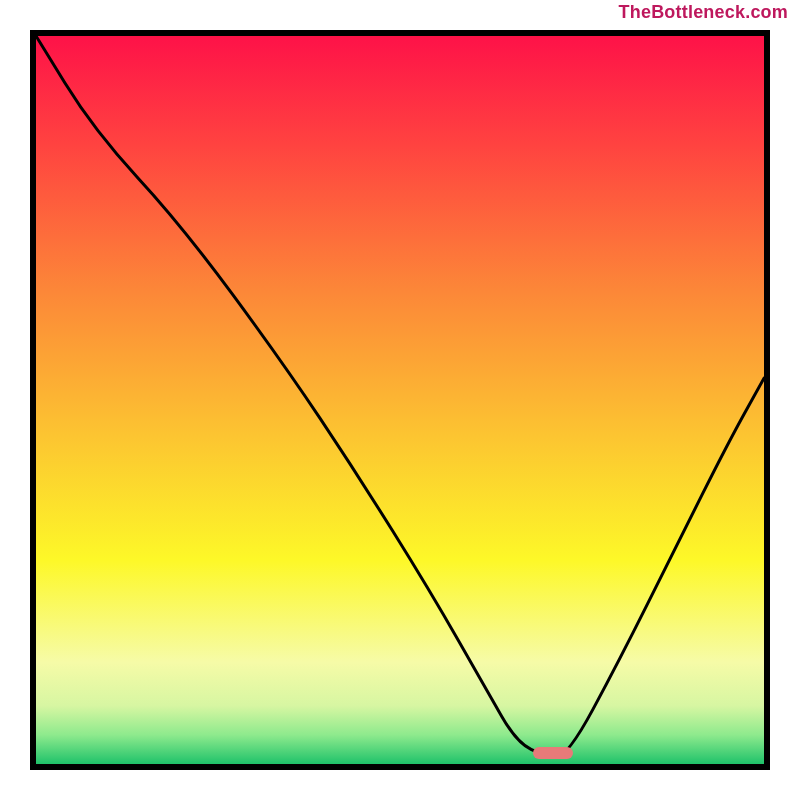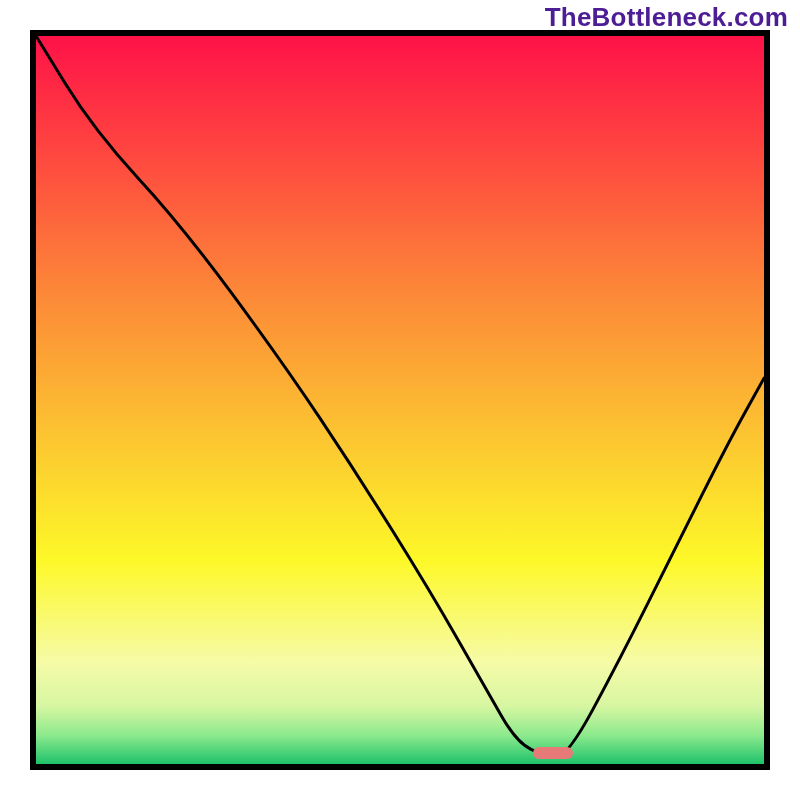--- a/index.html
+++ b/index.html
@@ -9,23 +9,23 @@
     height: 800px;
     background: #ffffff;
     font-family: Arial, Helvetica, sans-serif;
     overflow: hidden;
   }
 
   .watermark {
     position: absolute;
     top: 2px;
     right: 12px;
-    font-size: 26px;
+    font-size: 18px;
     font-weight: 600;
-    color: #4c1d95;
+    color: #be185d;
     letter-spacing: 0.2px;
     z-index: 50;
   }
 
   .chart-frame {
     position: absolute;
     left: 30px;
     top: 30px;
     width: 740px;
     height: 740px;

